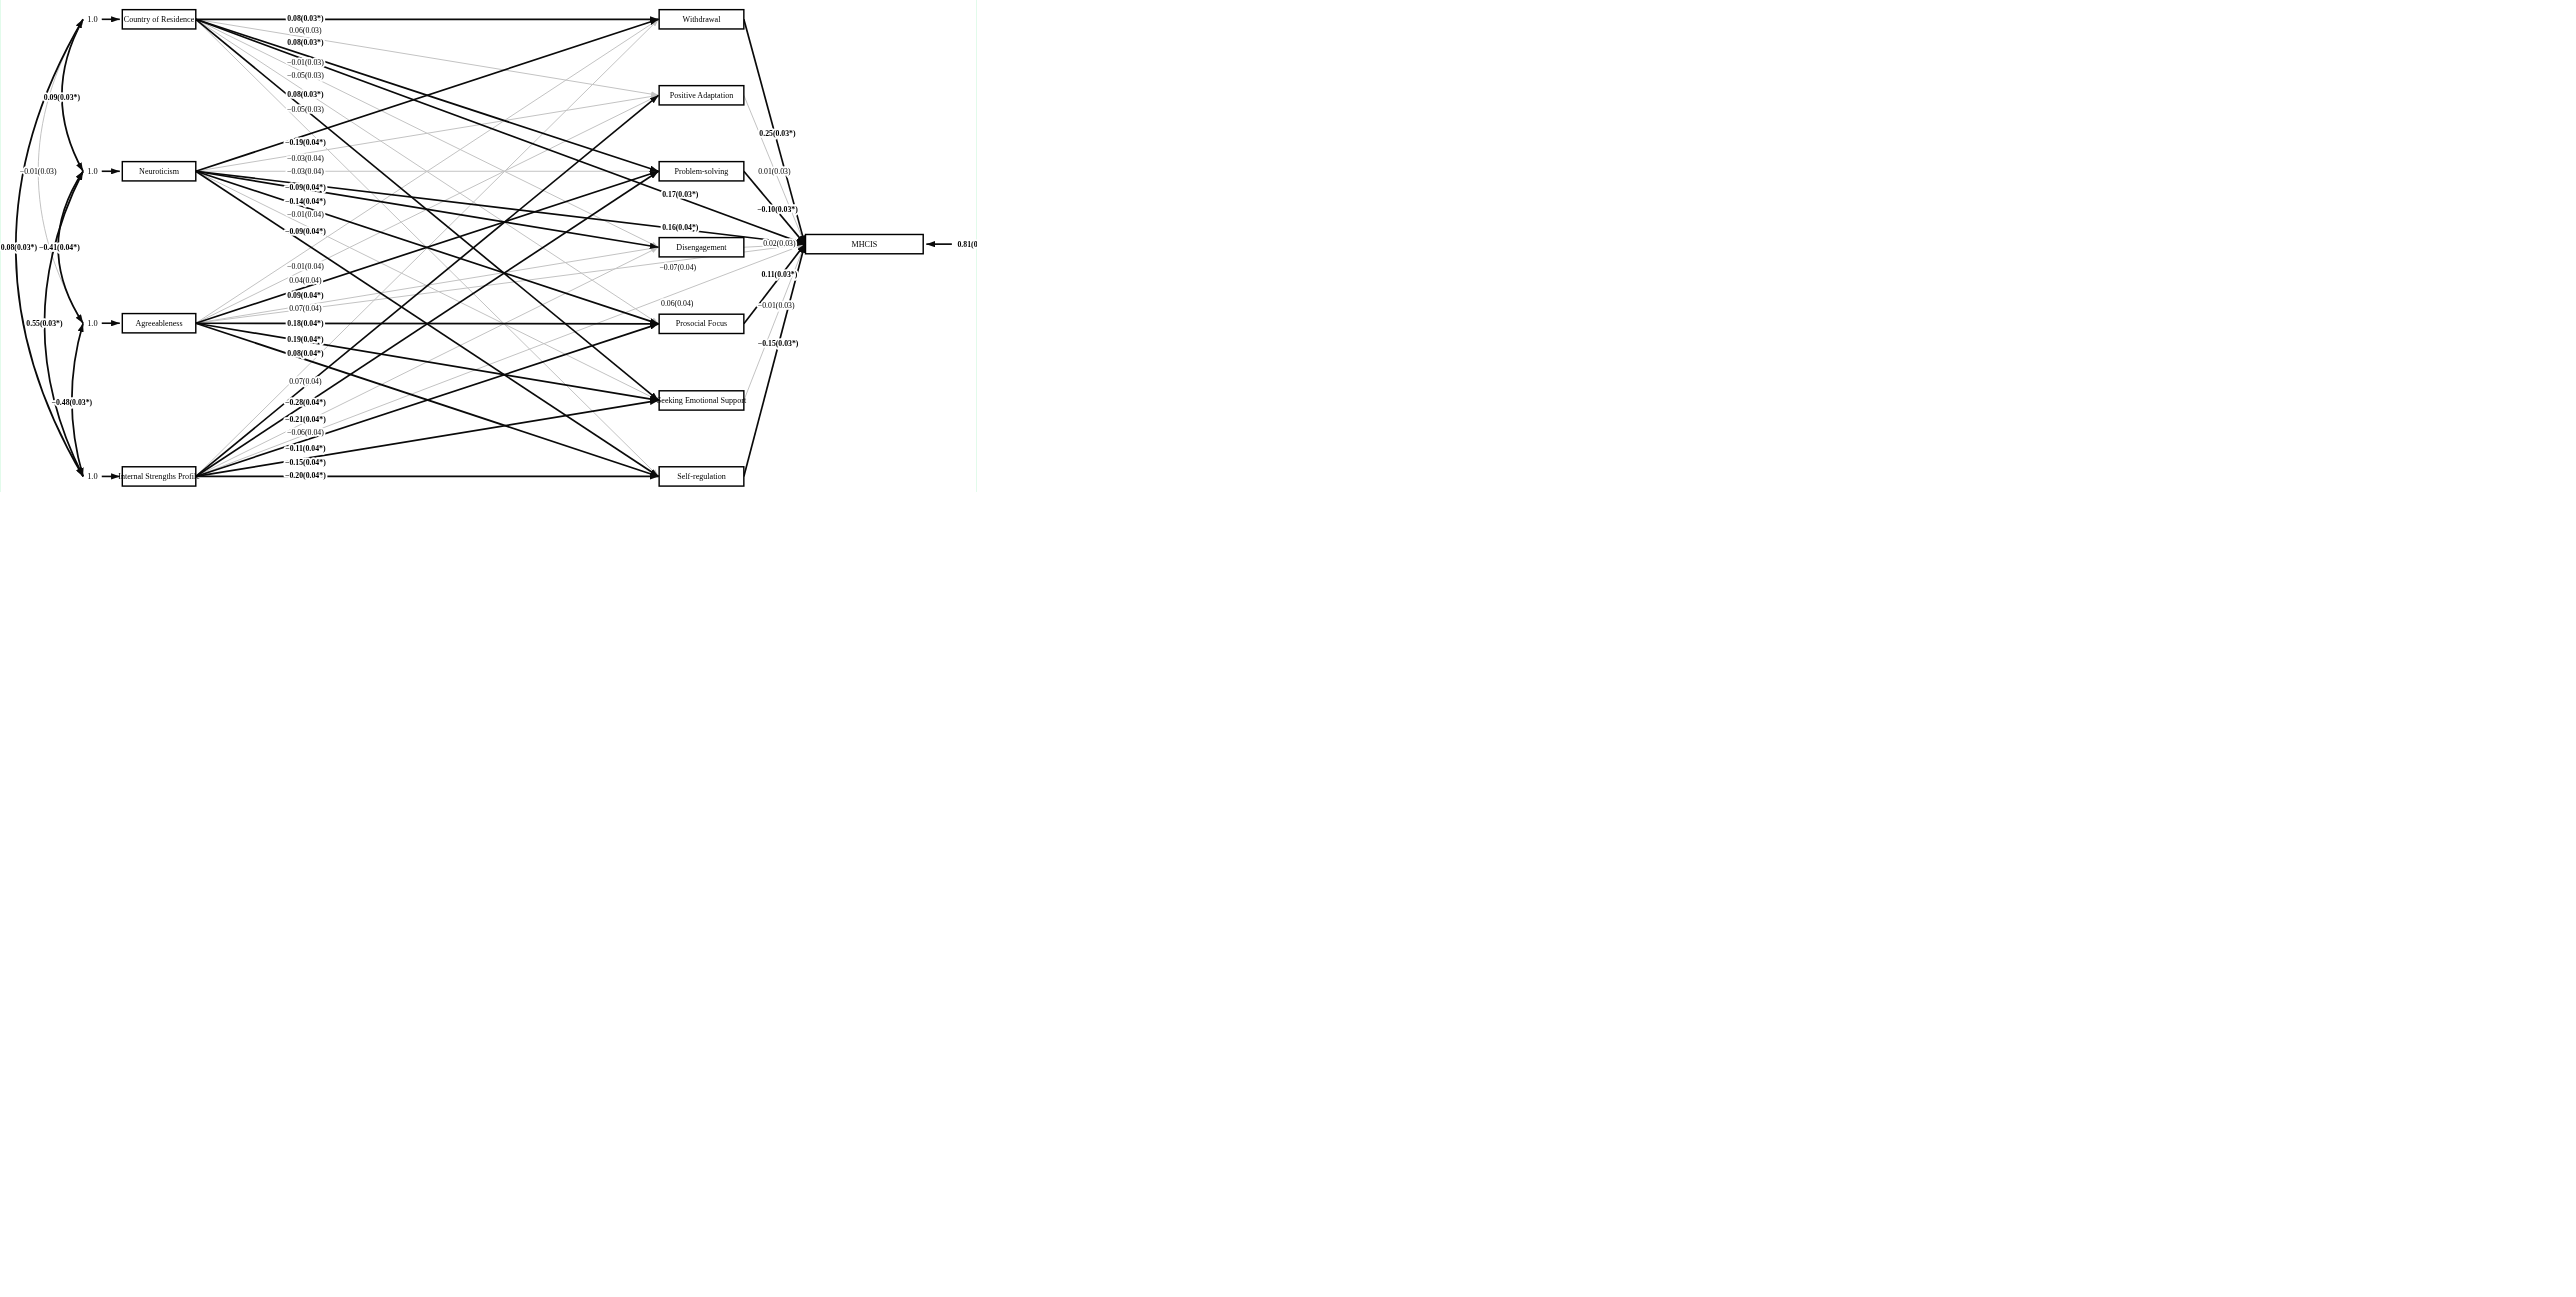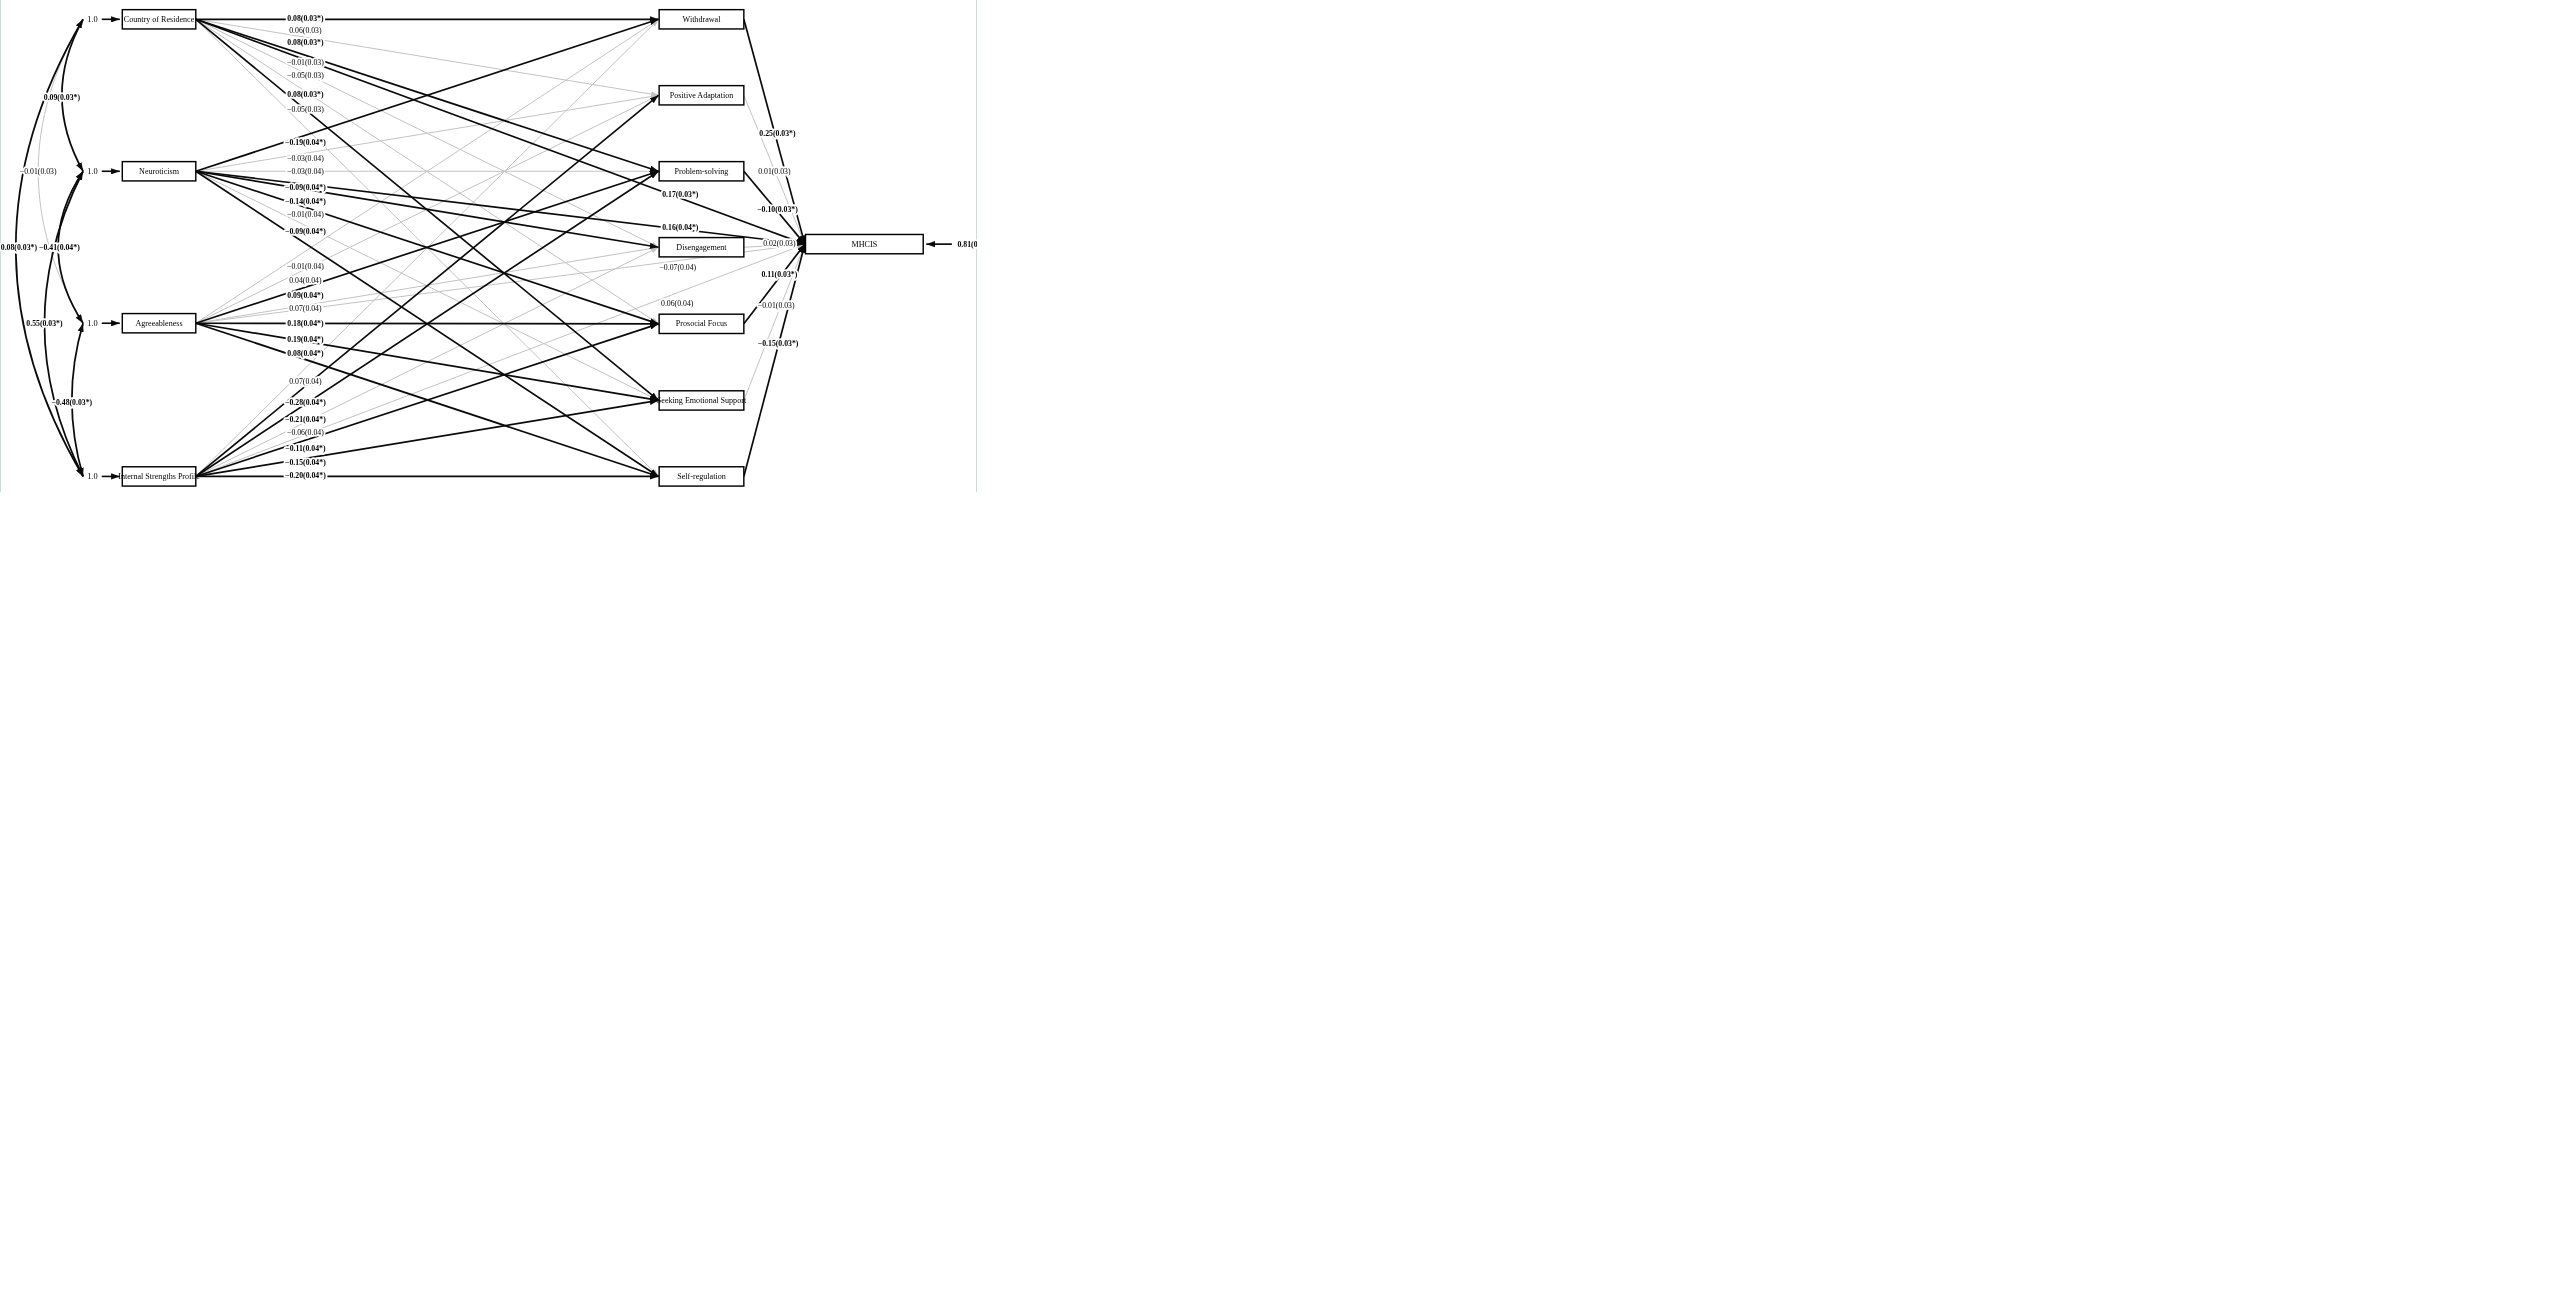--- a/index.html
+++ b/index.html
@@ -1,16 +1,16 @@
 <!DOCTYPE html>
 <html style="font-size:10px"><head>
 <meta charset="utf-8">
 <style>
   html,body{margin:0;padding:0;background:#ffffff;}
-  .stage{width:977px;height:492px;position:relative;background:#15803d;overflow:hidden;
+  .stage{width:977px;height:492px;position:relative;background:#86efac;overflow:hidden;
          font-family:"Liberation Serif","DejaVu Serif",serif;}
   svg{display:block;}
   .nodebox{fill:#ffffff;stroke:#000000;stroke-width:2.3px;}
   .nlabel{font:13px "Liberation Serif","DejaVu Serif",serif;fill:#000;}
   .elabel{font:12.5px "Liberation Serif","DejaVu Serif",serif;fill:#000;
           paint-order:stroke;stroke:#ffffff;stroke-width:6px;stroke-linejoin:round;}
   .elabel.sig{font-weight:bold;}
   .vlabel{font:13.5px "Liberation Serif","DejaVu Serif",serif;fill:#000;}
 </style>
 </head>

